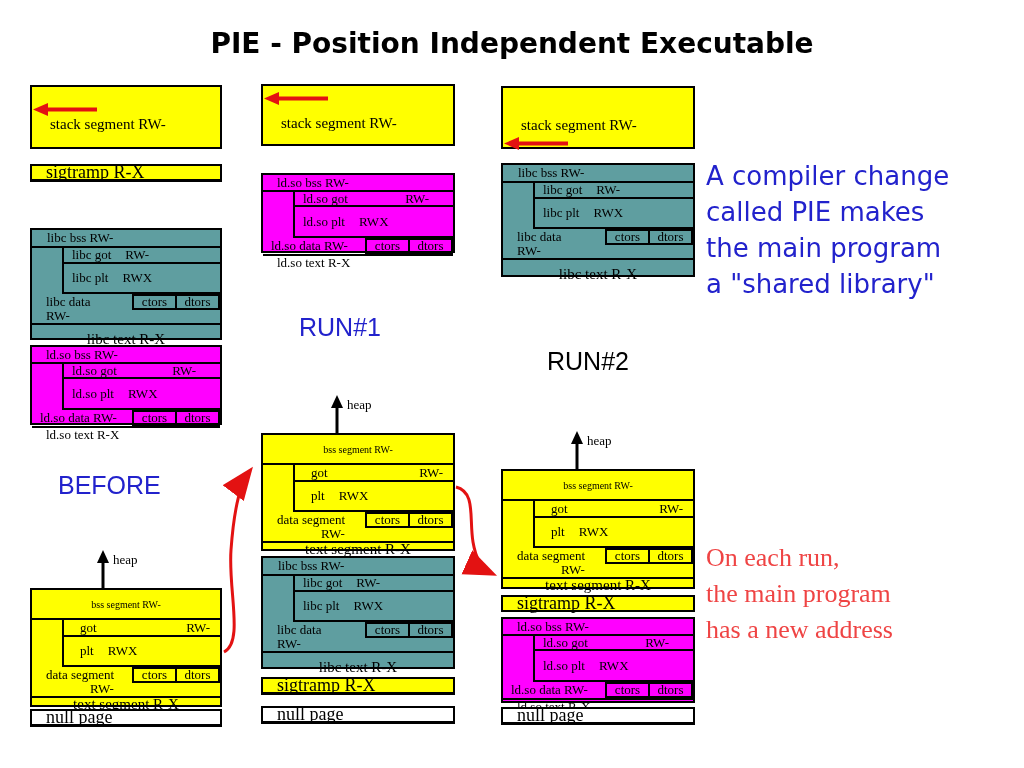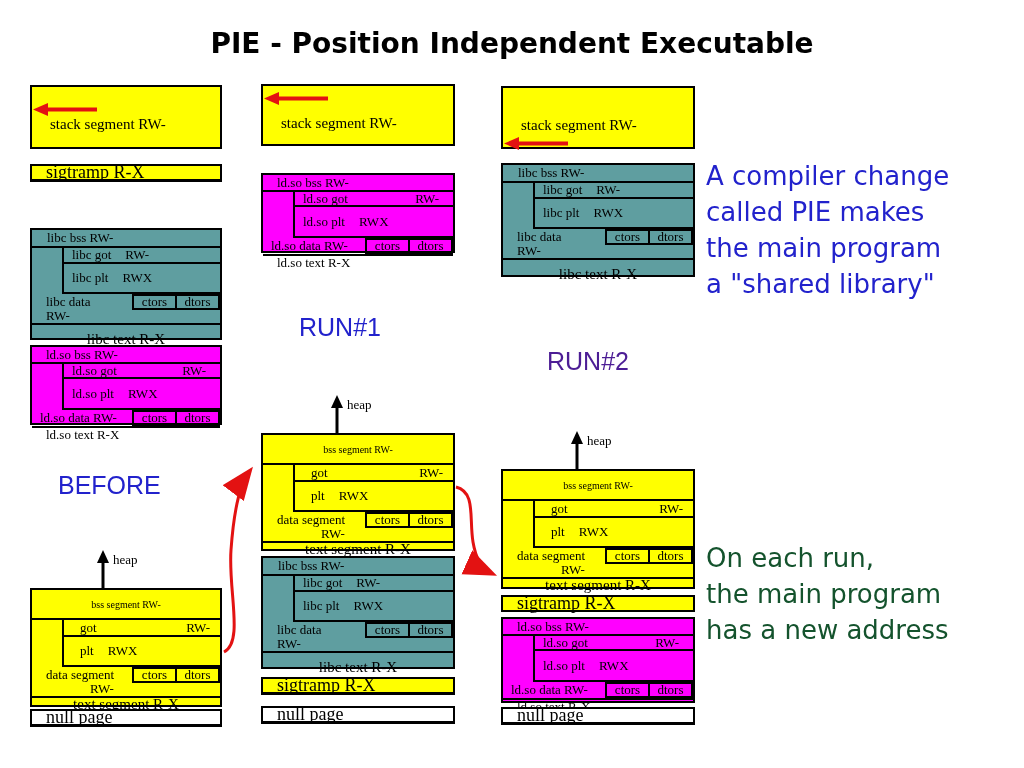--- a/index.html
+++ b/index.html
@@ -25,21 +25,21 @@
   .main .bss-row{height:30px;justify-content:center;padding-left:0;font-size:10px;}
   .inner-box{margin-left:30px;border-left:2px solid #000;border-bottom:2px solid #000;
              display:flex;flex-direction:column;}
   .got-row{height:16px;border-bottom:2px solid #000;padding-left:8px;}
   .plt-row{height:28px;padding-left:8px;}
   .main .got-row{height:17px;padding-left:16px;}
   .main .plt-row{padding-left:16px;}
   .compact .got-row{height:15px;}
   .compact .plt-row{height:29px;}
   .gap{gap:14px;}
-  .spread{justify-content:space-between;padding-right:14px;}
+  .spread{justify-content:space-between;padding-right:24px;}
   .main .spread{padding-right:10px;}
   .mid{flex:1 1 auto;position:relative;padding-left:14px;padding-top:1px;line-height:14px;}
   .mid .l1,.mid .l2{display:block;}
   .main .mid .l2{padding-left:44px;}
   .cd{position:absolute;top:0;right:0;display:flex;}
   .cd.inline{position:static;margin-left:auto;}
   .cdbox{width:45px;height:16px;border:2px solid #000;display:flex;align-items:center;
          justify-content:center;font-size:13px;}
   .cdbox+.cdbox{margin-left:-2px;}
   .data-row{height:16px;padding-left:8px;}
@@ -57,27 +57,27 @@
 </head>
 <body>
 
 <div class="page">
   <div class="title">PIE - Position Independent Executable</div>
 
   <div class="ann" style="left: 706px; top: 158px; color: rgb(34, 34, 204);">A compiler change
 called PIE makes
 the main program
 a "shared library"</div>
-  <div class="ann" style="left: 706px; top: 540px; color: #14532d;">On each run,
+  <div class="ann" style="left: 706px; top: 540px; color: #ef4444; font-family: Liberation Serif, serif;">On each run,
 the main program
 has a new address</div>
 
   <div class="col-label" style="left: 58px; top: 471px; color: rgb(34, 34, 204);">BEFORE</div>
   <div class="col-label" style="left: 299px; top: 313px; color: rgb(34, 34, 204);">RUN#1</div>
-  <div class="col-label" style="left: 547px; top: 347px; color: #4c1d95;">RUN#2</div>
+  <div class="col-label" style="left: 547px; top: 347px; color: #000000;">RUN#2</div>
 
   <div id="diagram">
       <div class="block stack" style="left: 30px; top: 85px; width: 192px; height: 64px; background: rgb(255, 255, 0);">
         <div class="stack-arrow" style="top: 16px;"><svg width="64" height="13" viewBox="0 0 64 13">
             <path d="M64 6.5 H13" stroke="#e31212" stroke-width="4"></path>
             <path d="M15 0 L0 6.5 L15 13 Z" fill="#e31212"></path>
           </svg></div>
         <span class="seg-label">stack segment RW-</span>
       </div>
       <div class="strip" style="left: 30px; top: 164px; width: 192px; height: 18px; background: rgb(255, 255, 0);">

